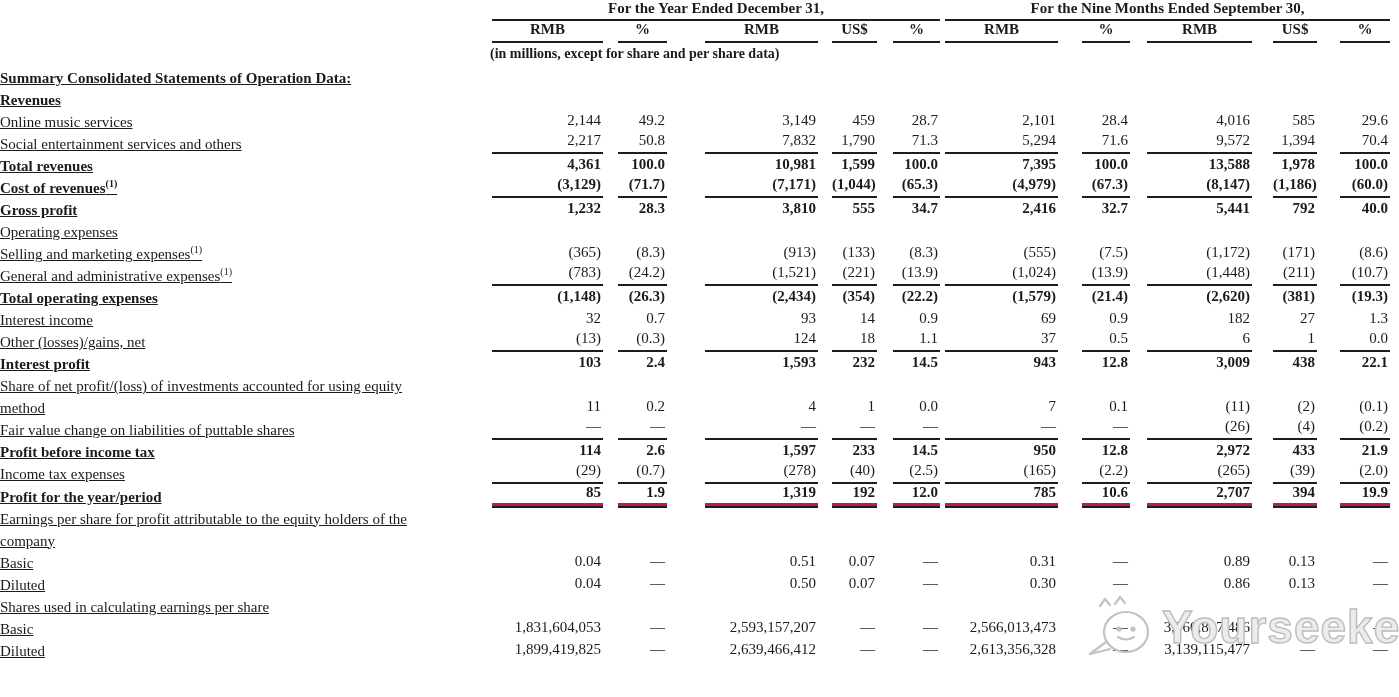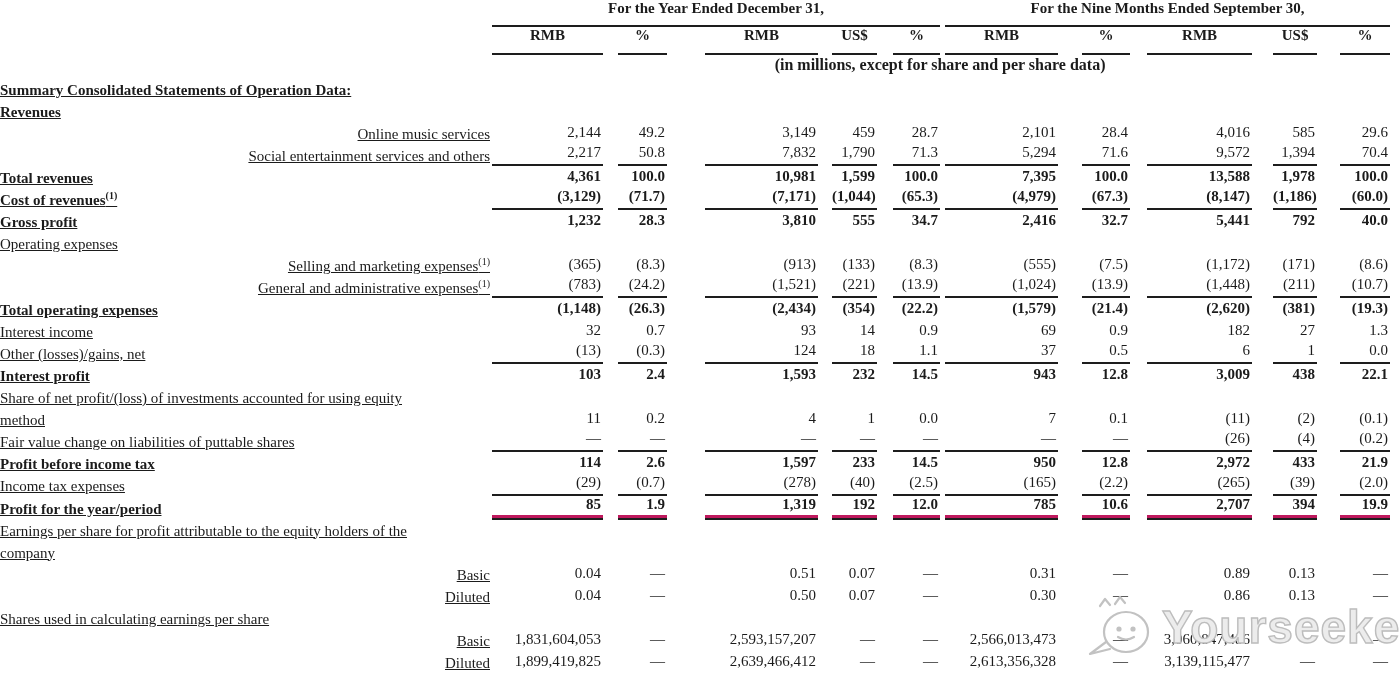--- a/index.html
+++ b/index.html
@@ -6,37 +6,37 @@
   body {
     width:1399px; height:697px; background:#ffffff; overflow:hidden;
     font-family:"Liberation Serif","DejaVu Serif",serif; color:#1b1b1b;
     position:relative;
   }
   table.fin { border-collapse:collapse; table-layout:fixed; width:1390px; }
   table.fin td { padding:0; vertical-align:bottom; font-size:15px; line-height:1.15; }
   thead tr.r4 td { height:23px; }
   tbody td { height:22px; }
 
-  .hcell { text-align:center; font-weight:bold; padding-bottom:8px; white-space:nowrap; }
-  .units { text-align:center; font-weight:bold; font-size:16px; padding-bottom:3px; white-space:nowrap; }
+  .hcell { text-align:center; font-weight:bold; padding-bottom:2px; white-space:nowrap; }
+  .units { text-align:left; font-weight:bold; font-size:14px; padding-bottom:3px; white-space:nowrap; }
 
   .u  { border-bottom:2px solid #1d1d1d; }
   .uu { border-bottom:3px solid #be185d; position:relative; }
   .uu::after { content:""; position:absolute; left:0; right:0; bottom:-5px; border-bottom:2px solid #1d1d1d; }
 
   .v { text-align:right; padding:0 2px 2px 0; white-space:nowrap; }
   .b { font-weight:bold; }
 
   .ml2 {margin-left:2px}  .ml15{margin-left:15px} .ml38{margin-left:38px}
   .ml14{margin-left:14px} .ml16{margin-left:16px} .ml5 {margin-left:5px}
   .ml24{margin-left:24px} .ml17{margin-left:17px} .ml21{margin-left:21px}
   .ml23{margin-left:23px}
 
   .lbl { padding-left:10px; white-space:nowrap; padding-bottom:2px;text-decoration:underline; }
-  .ind1 { padding-left:46px;text-align:right; }
+  .ind1 { padding-left:46px; }
   .ind2 { padding-left:30px; }
   .lbl sup { font-size:10px; line-height:0; vertical-align:super; }
 
   .watermark {
     position:absolute; left:1078px; top:594px; display:flex; align-items:center;
     pointer-events:none; z-index:5;
   }
   .wmtext {
     font-family:"Liberation Sans","DejaVu Sans",sans-serif;
     font-size:46px; font-weight:bold; letter-spacing:1px;

